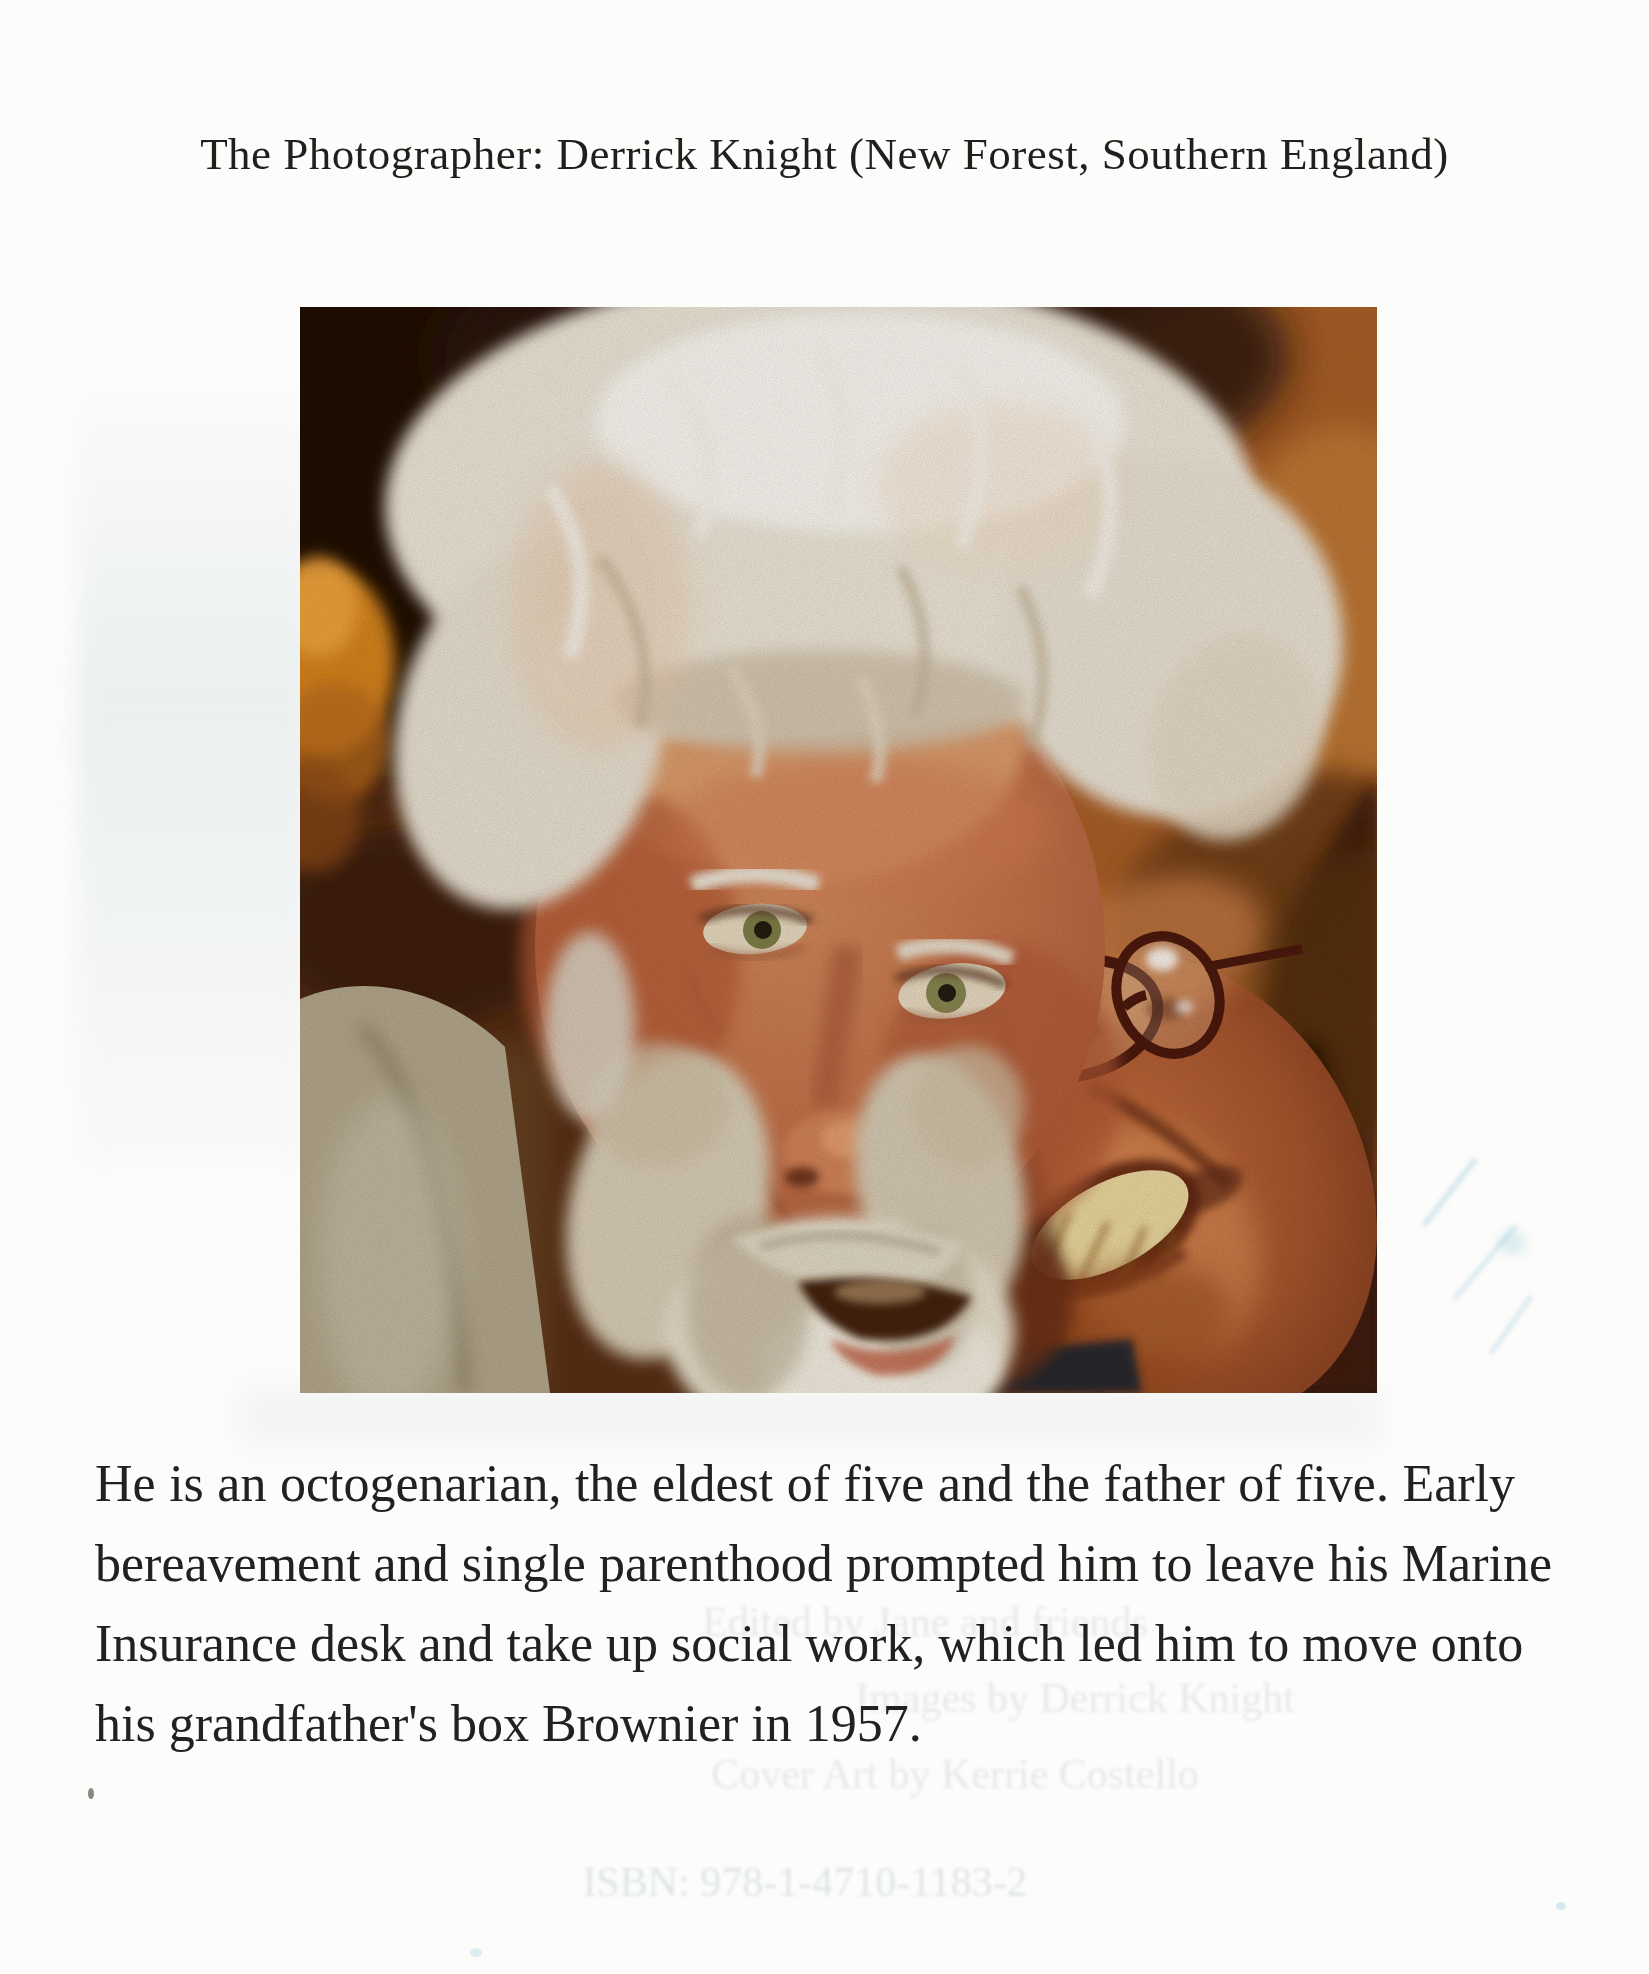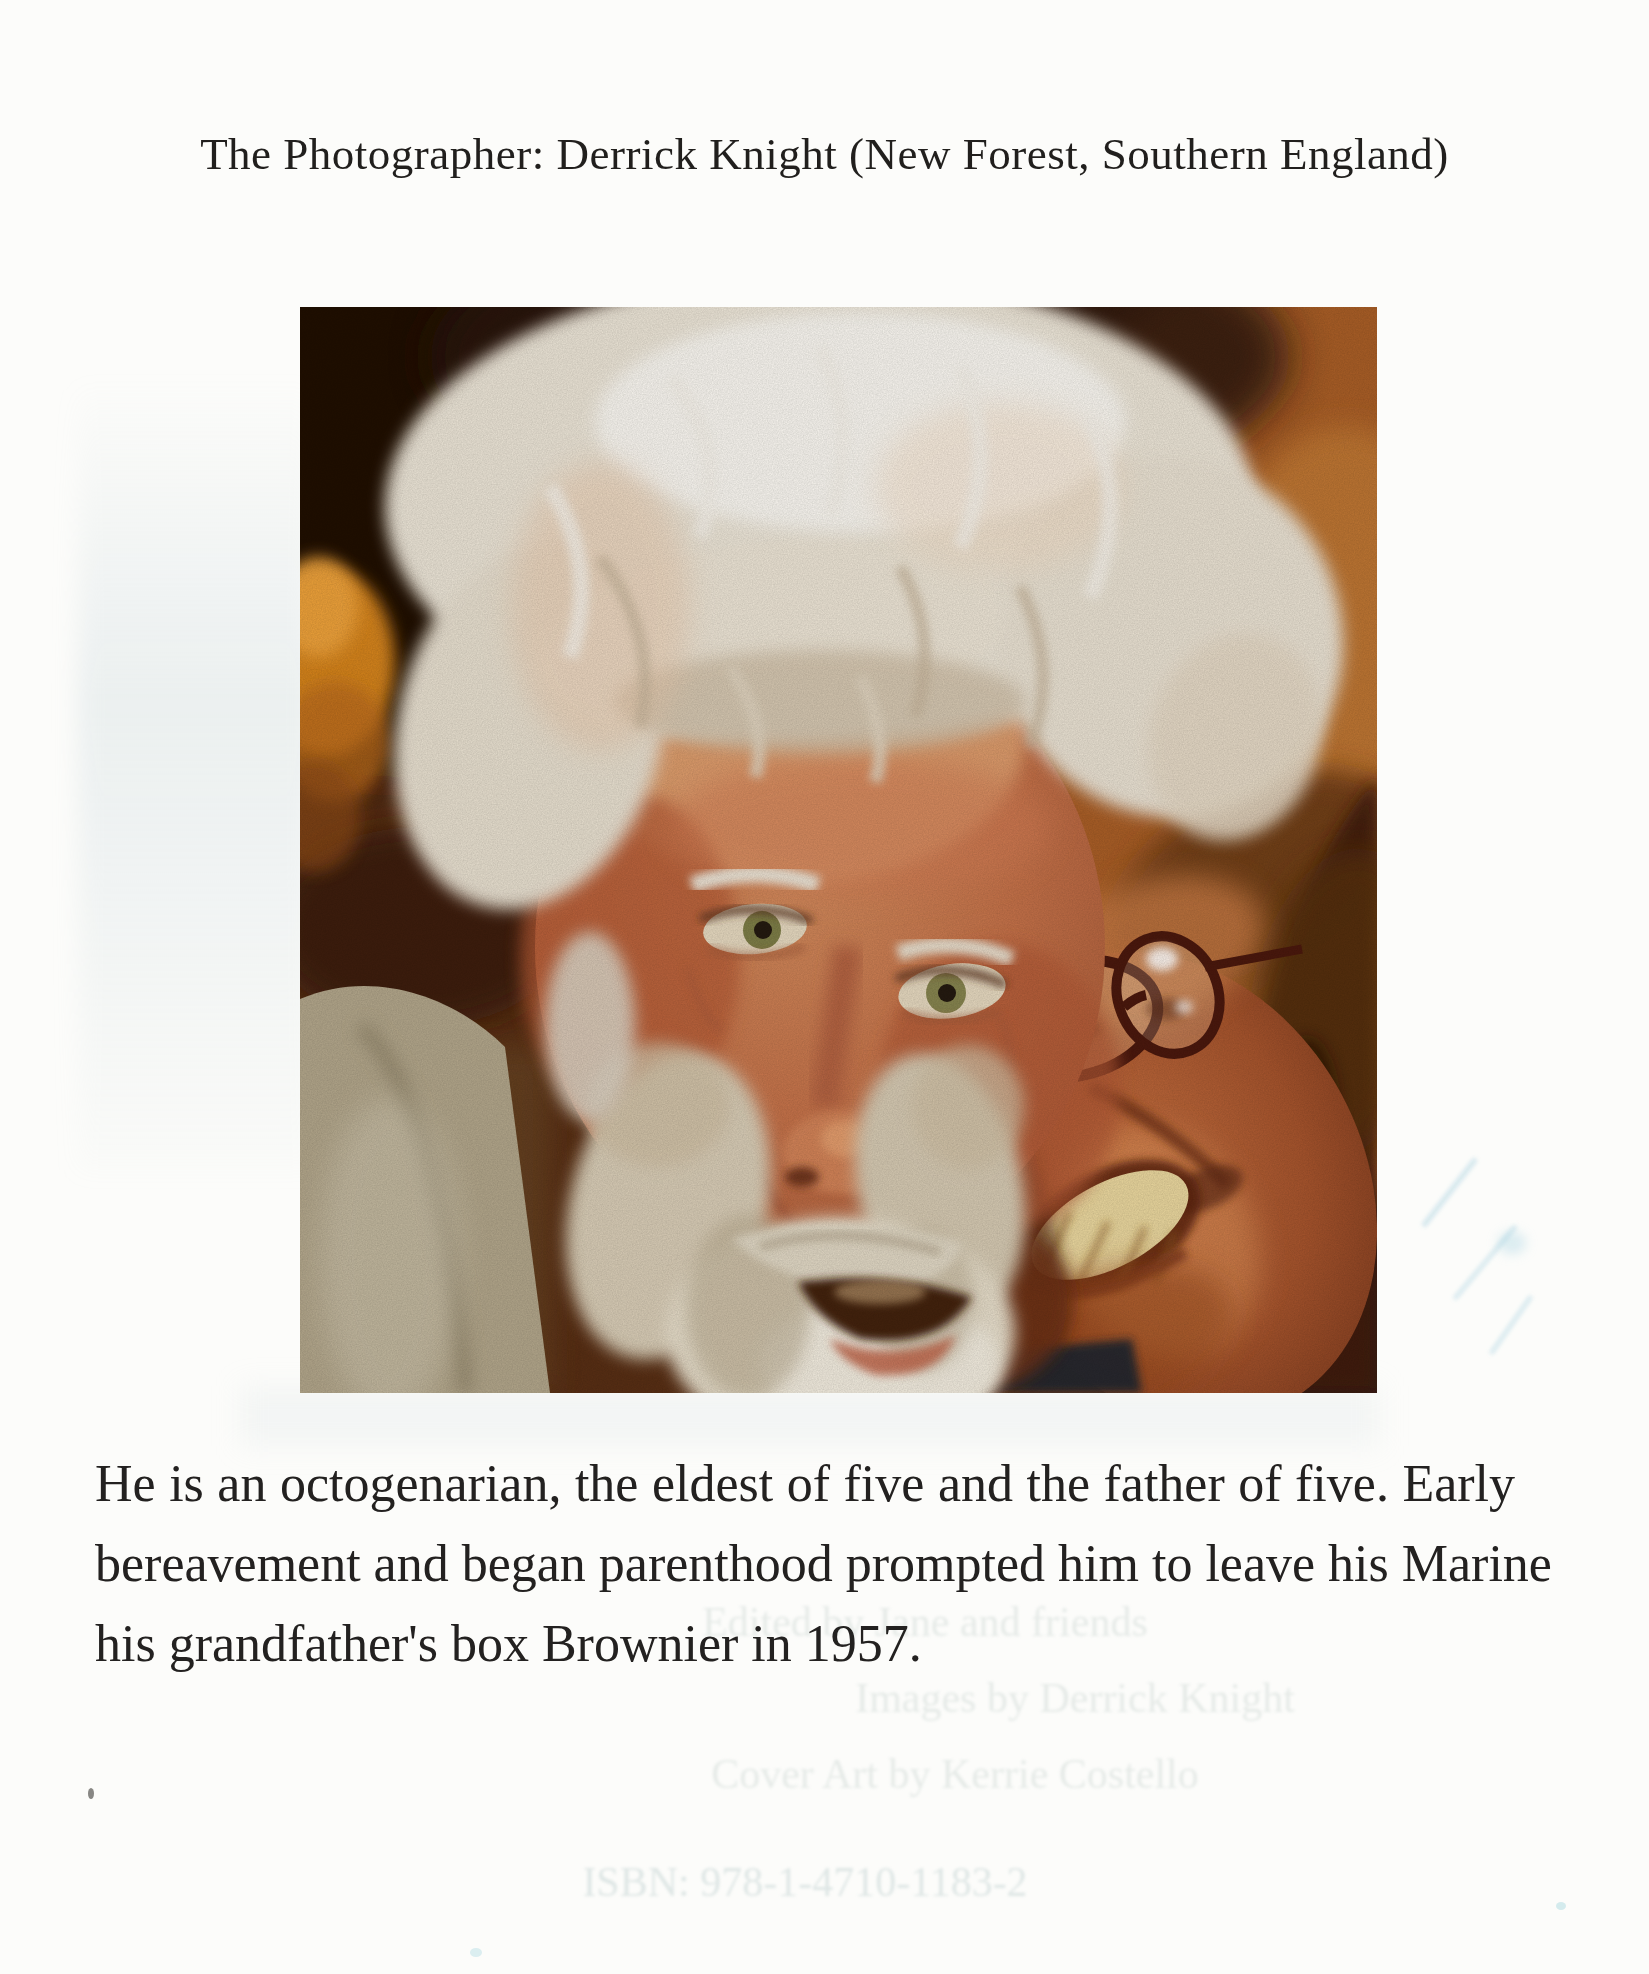--- a/index.html
+++ b/index.html
@@ -247,17 +247,18 @@
     </svg>
   </div>
 
   <div class="ghost g1">Edited by Jane and friends</div>
   <div class="ghost g2">Images by Derrick Knight</div>
   <div class="ghost g3">Cover Art by Kerrie Costello</div>
   <div class="ghost g4">ISBN: 978-1-4710-1183-2</div>
 
   <div class="para">
     <div class="line">He is an octogenarian, the eldest of five and the father of five. Early</div>
-    <div class="line">bereavement and began parenthood prompted him to leave his Marine</div>
+    <div class="line">bereavement and single parenthood prompted him to leave his Marine</div>
+    <div class="line">Insurance desk and take up social work, which led him to move onto</div>
     <div class="line last">his grandfather's box Brownier in 1957.</div>
   </div>
 
 </div>
 
 </body></html>

